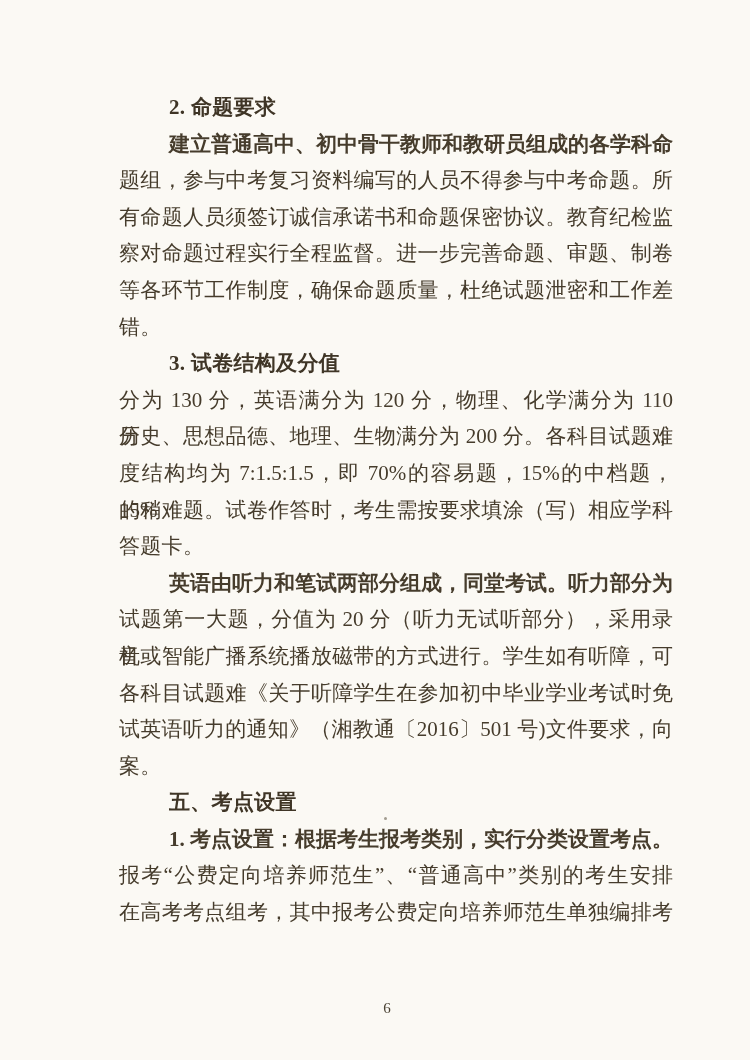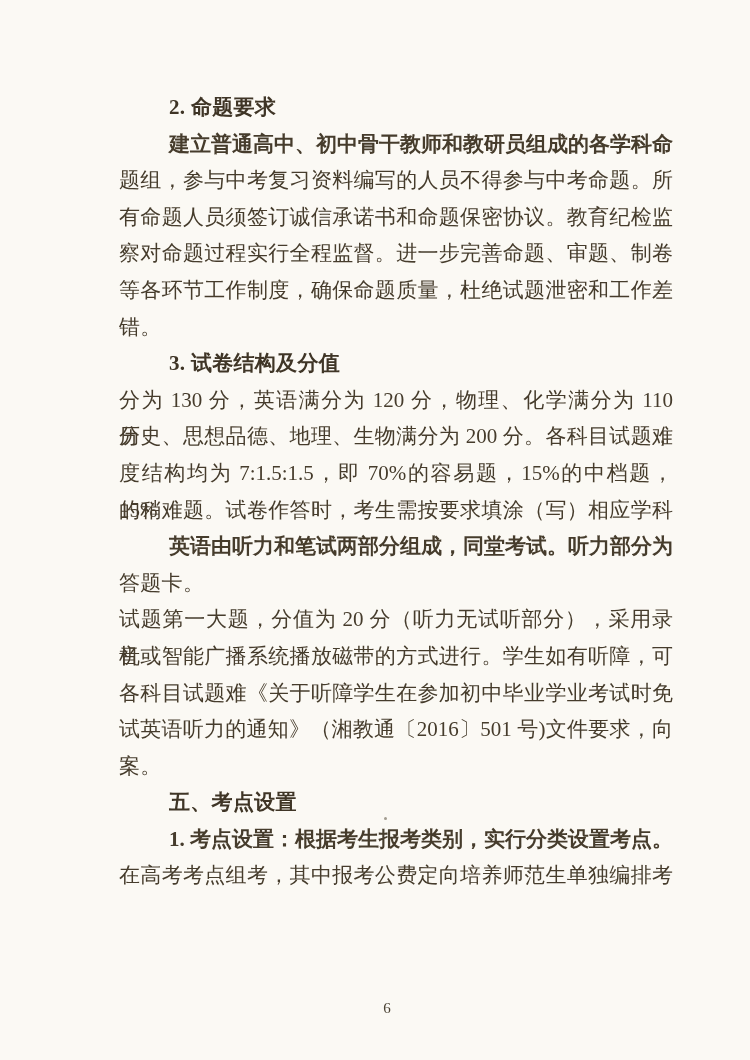--- a/index.html
+++ b/index.html
@@ -63,28 +63,29 @@
     <div class="line just">题组，参与中考复习资料编写的人员不得参与中考命题。所</div>
     <div class="line just">有命题人员须签订诚信承诺书和命题保密协议。教育纪检监</div>
     <div class="line just">察对命题过程实行全程监督。进一步完善命题、审题、制卷</div>
     <div class="line just">等各环节工作制度，确保命题质量，杜绝试题泄密和工作差</div>
     <div class="line">错。</div>
     <div class="line heading indent">3. 试卷结构及分值</div>
     <div class="line just">分为 130 分，英语满分为 120 分，物理、化学满分为 110 分，</div>
     <div class="line just">历史、思想品德、地理、生物满分为 200 分。各科目试题难</div>
     <div class="line just">度结构均为 7:1.5:1.5，即 70%的容易题，15%的中档题，15%</div>
     <div class="line just">的稍难题。试卷作答时，考生需按要求填涂（写）相应学科</div>
+    <div class="line">答题卡。</div>
     <div class="line indent just">英语由听力和笔试两部分组成，同堂考试。听力部分为</div>
-    <div class="line">答题卡。</div>
     <div class="line just">试题第一大题，分值为 20 分（听力无试听部分），采用录音</div>
     <div class="line just">机或智能广播系统播放磁带的方式进行。学生如有听障，可</div>
     <div class="line just">各科目试题难《关于听障学生在参加初中毕业学业考试时免</div>
     <div class="line just">试英语听力的通知》（湘教通〔2016〕501 号)文件要求，向</div>
     <div class="line">案。</div>
     <div class="line heading indent">五、考点设置</div>
     <div class="line indent just">1. 考点设置：根据考生报考类别，实行分类设置考点。</div>
+    <div class="line just">报考“公费定向培养师范生”、“普通高中”类别的考生安排</div>
     <div class="line just">在高考考点组考，其中报考公费定向培养师范生单独编排考</div>
   </div>
 
   <span class="stray-dot"></span>
 
   <div class="page-number">6</div>
 </div>
 
 </body></html>

